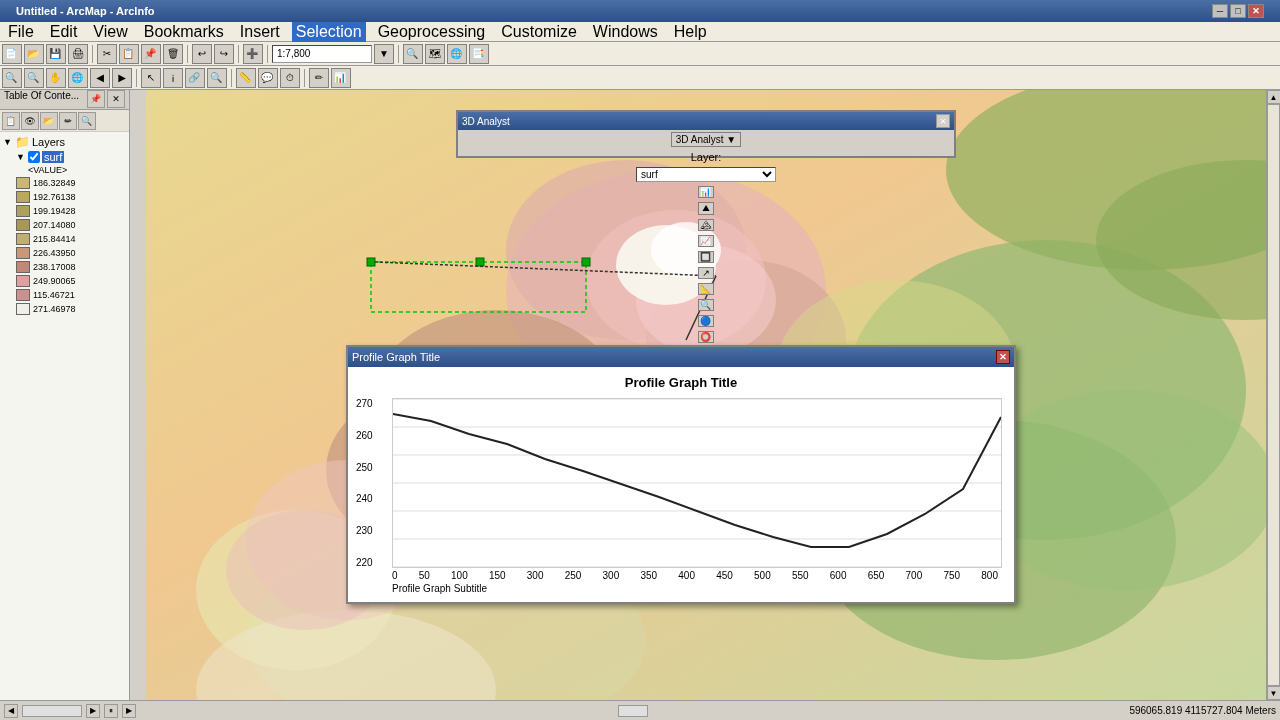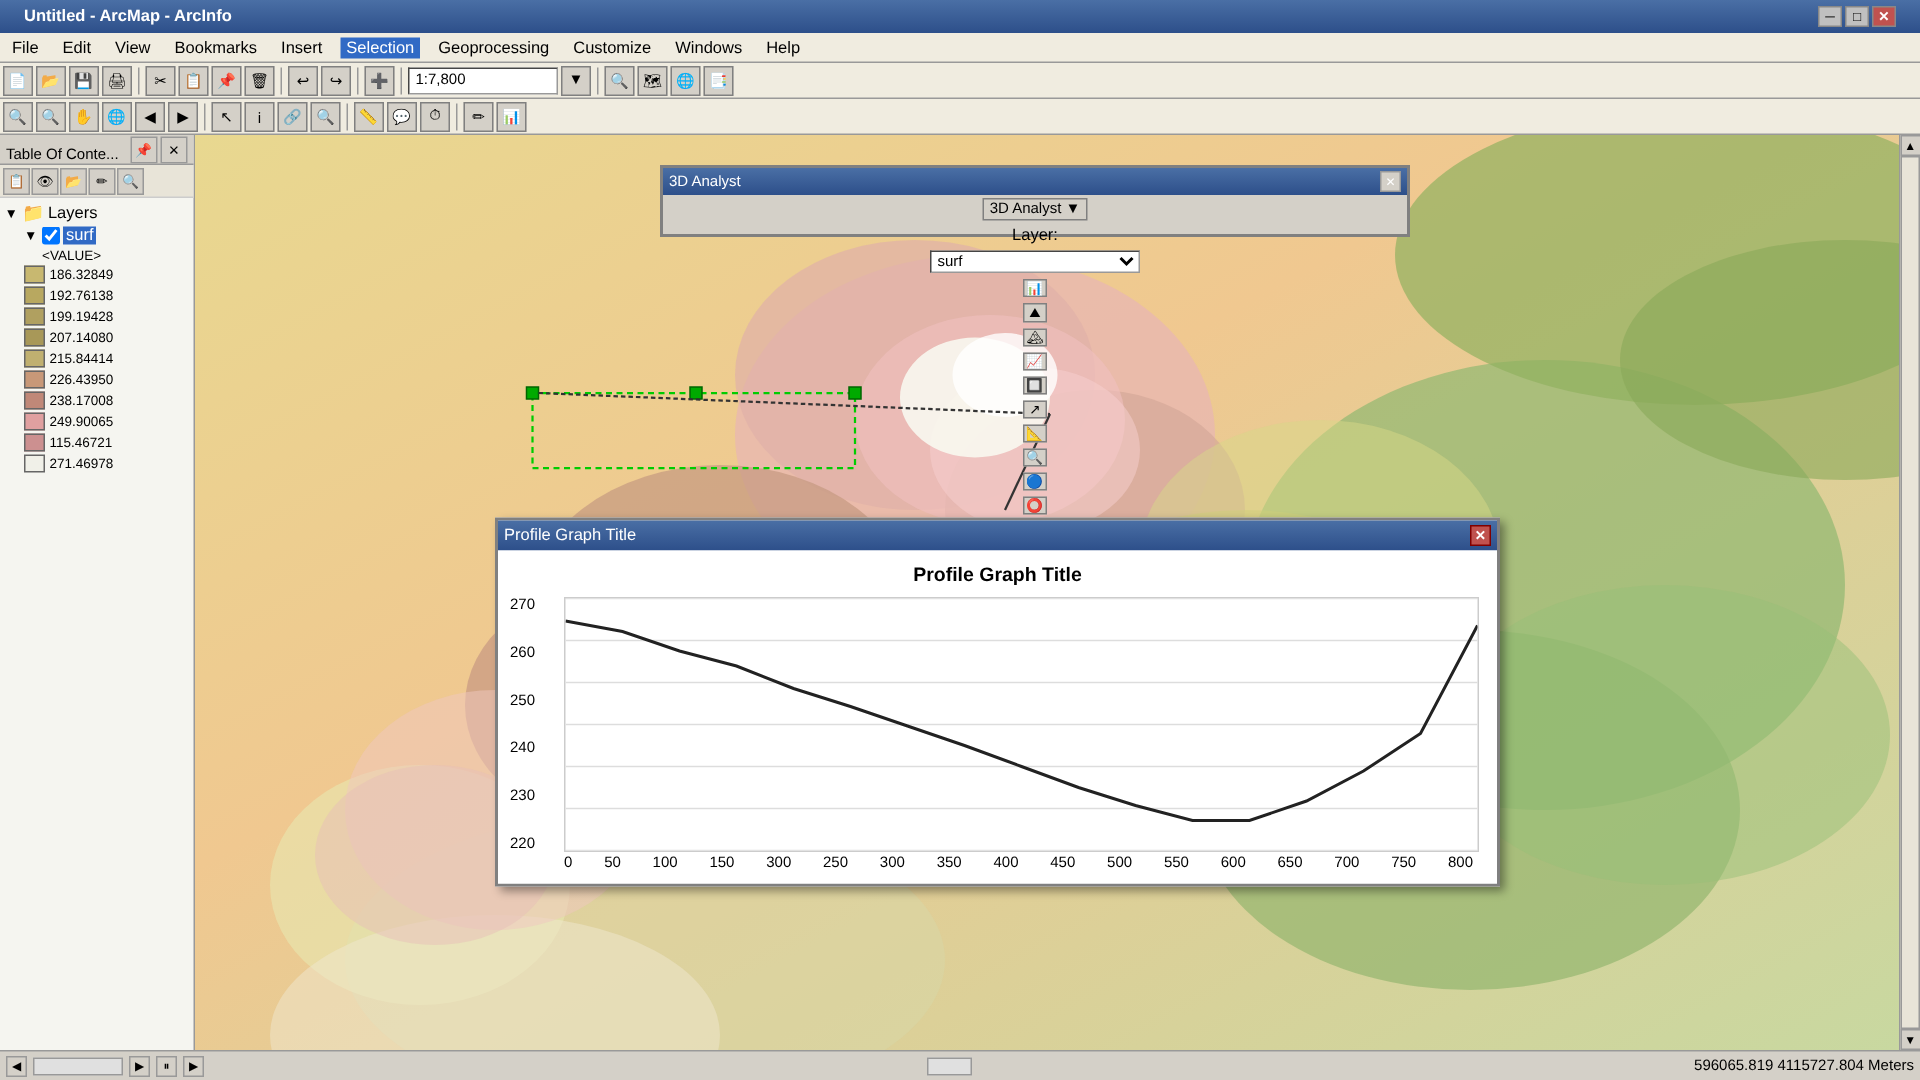--- a/index.html
+++ b/index.html
@@ -28,21 +28,21 @@
 
     
     .menu-bar {
       height: 20px;
       background: #f0ece0;
       display: flex;
       align-items: center;
       padding: 0 4px;
       gap: 8px;
       border-bottom: 1px solid #999;
-      font-size: 11px;
+      font-size: 16px;
     }
     .menu-item { padding: 1px 4px; cursor: pointer; }
     .menu-item.active { background: #316ac5; color: white; }
 
     
     .toolbar {
       height: 24px;
       background: #f0ece0;
       display: flex;
       align-items: center;
@@ -88,21 +88,21 @@
       width: 130px;
       background: #f5f5f0;
       border-right: 1px solid #999;
       display: flex;
       flex-direction: column;
     }
     .toc-header {
       height: 20px;
       background: #d4d0c8;
       display: flex;
-      align-items: flex-end;
+      align-items: flex-start;
       justify-content: space-between;
       padding: 0 4px;
       font-size: 10px;
       border-bottom: 1px solid #999;
     }
     .toc-toolbar {
       height: 22px;
       background: #e8e4d8;
       display: flex;
       align-items: center;
@@ -130,20 +130,21 @@
     }
     .legend-item { display: flex; align-items: center; gap: 3px; padding: 1px 14px; }
     .legend-color { width: 14px; height: 12px; border: 1px solid #666; }
     .legend-text { font-size: 9px; }
 
     
     .map-area {
       flex: 1;
       position: relative;
       overflow: hidden;
+      margin-left: 16px;
     }
 
     
     .scrollbar-right {
       width: 14px;
       background: #d4d0c8;
       border-left: 1px solid #999;
       display: flex;
       flex-direction: column;
       align-items: center;
@@ -571,20 +572,21 @@
           <span>450</span>
           <span>500</span>
           <span>550</span>
           <span>600</span>
           <span>650</span>
           <span>700</span>
           <span>750</span>
           <span>800</span>
         </div>
 
+        <div class="graph-subtitle" style="margin-left:36px;">Profile Graph Subtitle</div>
       </div>
     </div>
   </div>
 
   <div class="scrollbar-right">
     <div class="scrollbar-btn">▲</div>
     <div class="scrollbar-track"></div>
     <div class="scrollbar-btn">▼</div>
   </div>
 </div>

